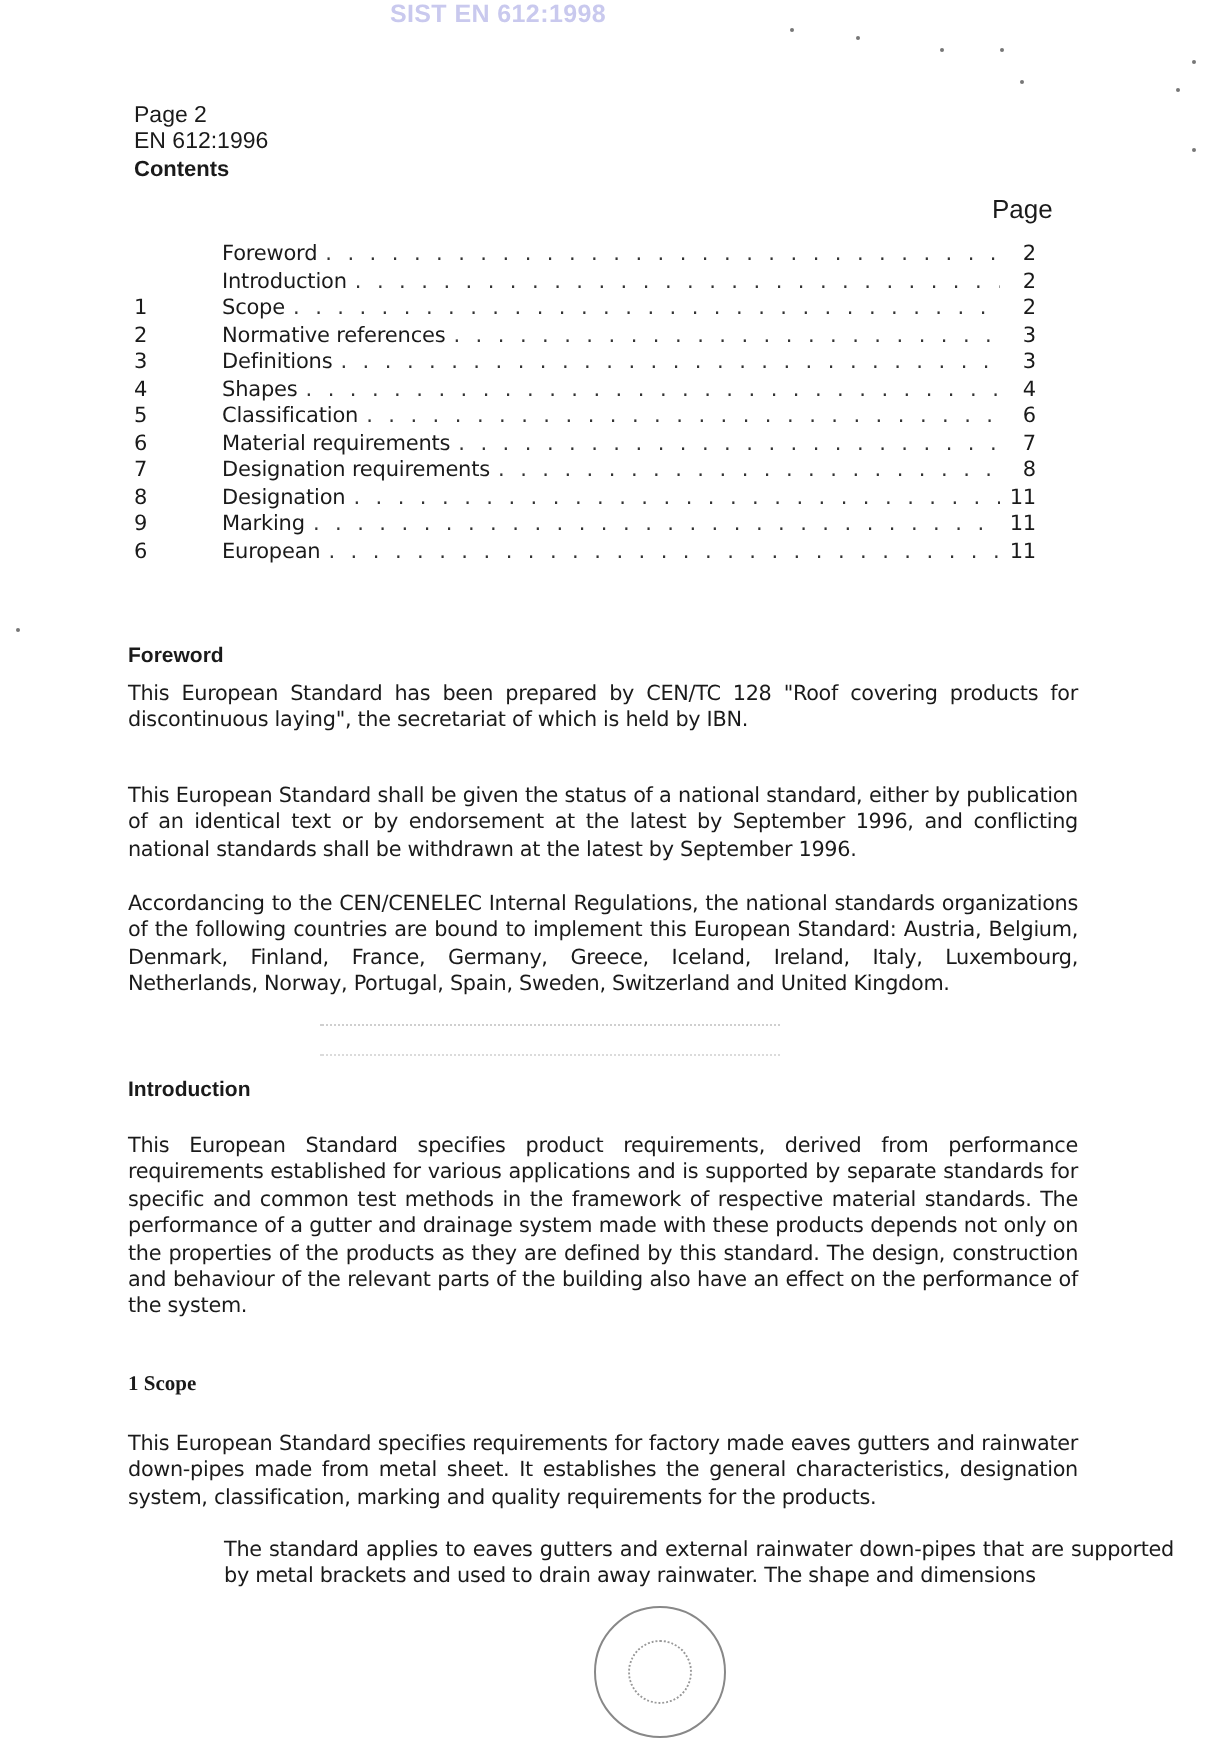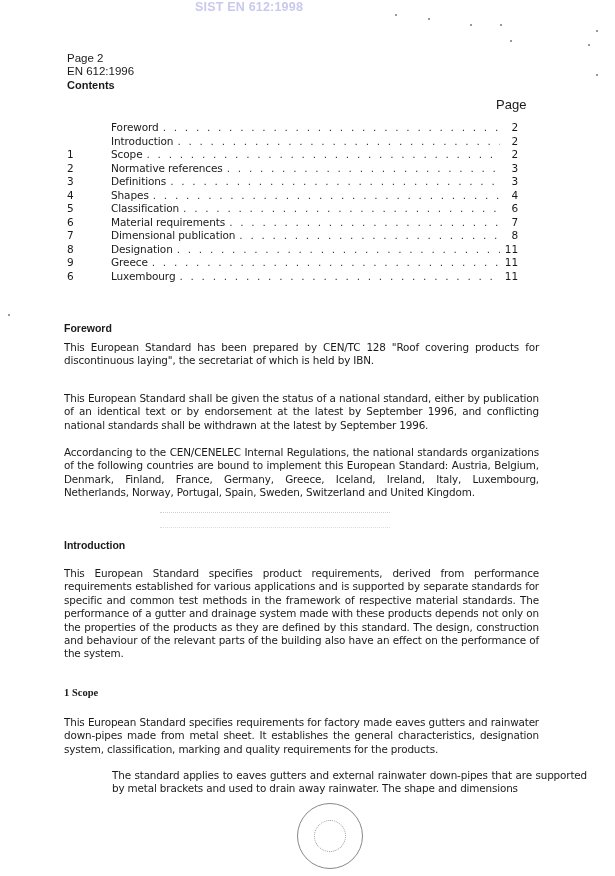--- a/index.html
+++ b/index.html
@@ -110,39 +110,39 @@
     <span class="toc-page">6</span>
   </div>
   <div class="toc-row">
     <span class="toc-num">6</span>
     <span class="toc-label">Material requirements</span>
     <span class="toc-dots"></span>
     <span class="toc-page">7</span>
   </div>
   <div class="toc-row">
     <span class="toc-num">7</span>
-    <span class="toc-label">Dimensional publication</span>
+    <span class="toc-label">Designation requirements</span>
     <span class="toc-dots"></span>
     <span class="toc-page">8</span>
   </div>
   <div class="toc-row">
     <span class="toc-num">8</span>
     <span class="toc-label">Designation</span>
     <span class="toc-dots"></span>
     <span class="toc-page">11</span>
   </div>
   <div class="toc-row">
     <span class="toc-num">9</span>
-    <span class="toc-label">Greece</span>
+    <span class="toc-label">Marking</span>
     <span class="toc-dots"></span>
     <span class="toc-page">11</span>
   </div>
   <div class="toc-row">
     <span class="toc-num">6</span>
-    <span class="toc-label">Luxembourg</span>
+    <span class="toc-label">European</span>
     <span class="toc-dots"></span>
     <span class="toc-page">11</span>
   </div>
 </div>
 
 <div class="section" style="top:322px;">
   <h2 class="heading">Foreword</h2>
 </div>
 <div class="section" style="top:341px;">
   <p class="para">This European Standard has been prepared by CEN/TC 128 "Roof covering products for discontinuous laying", the secretariat of which is held by IBN.</p>

